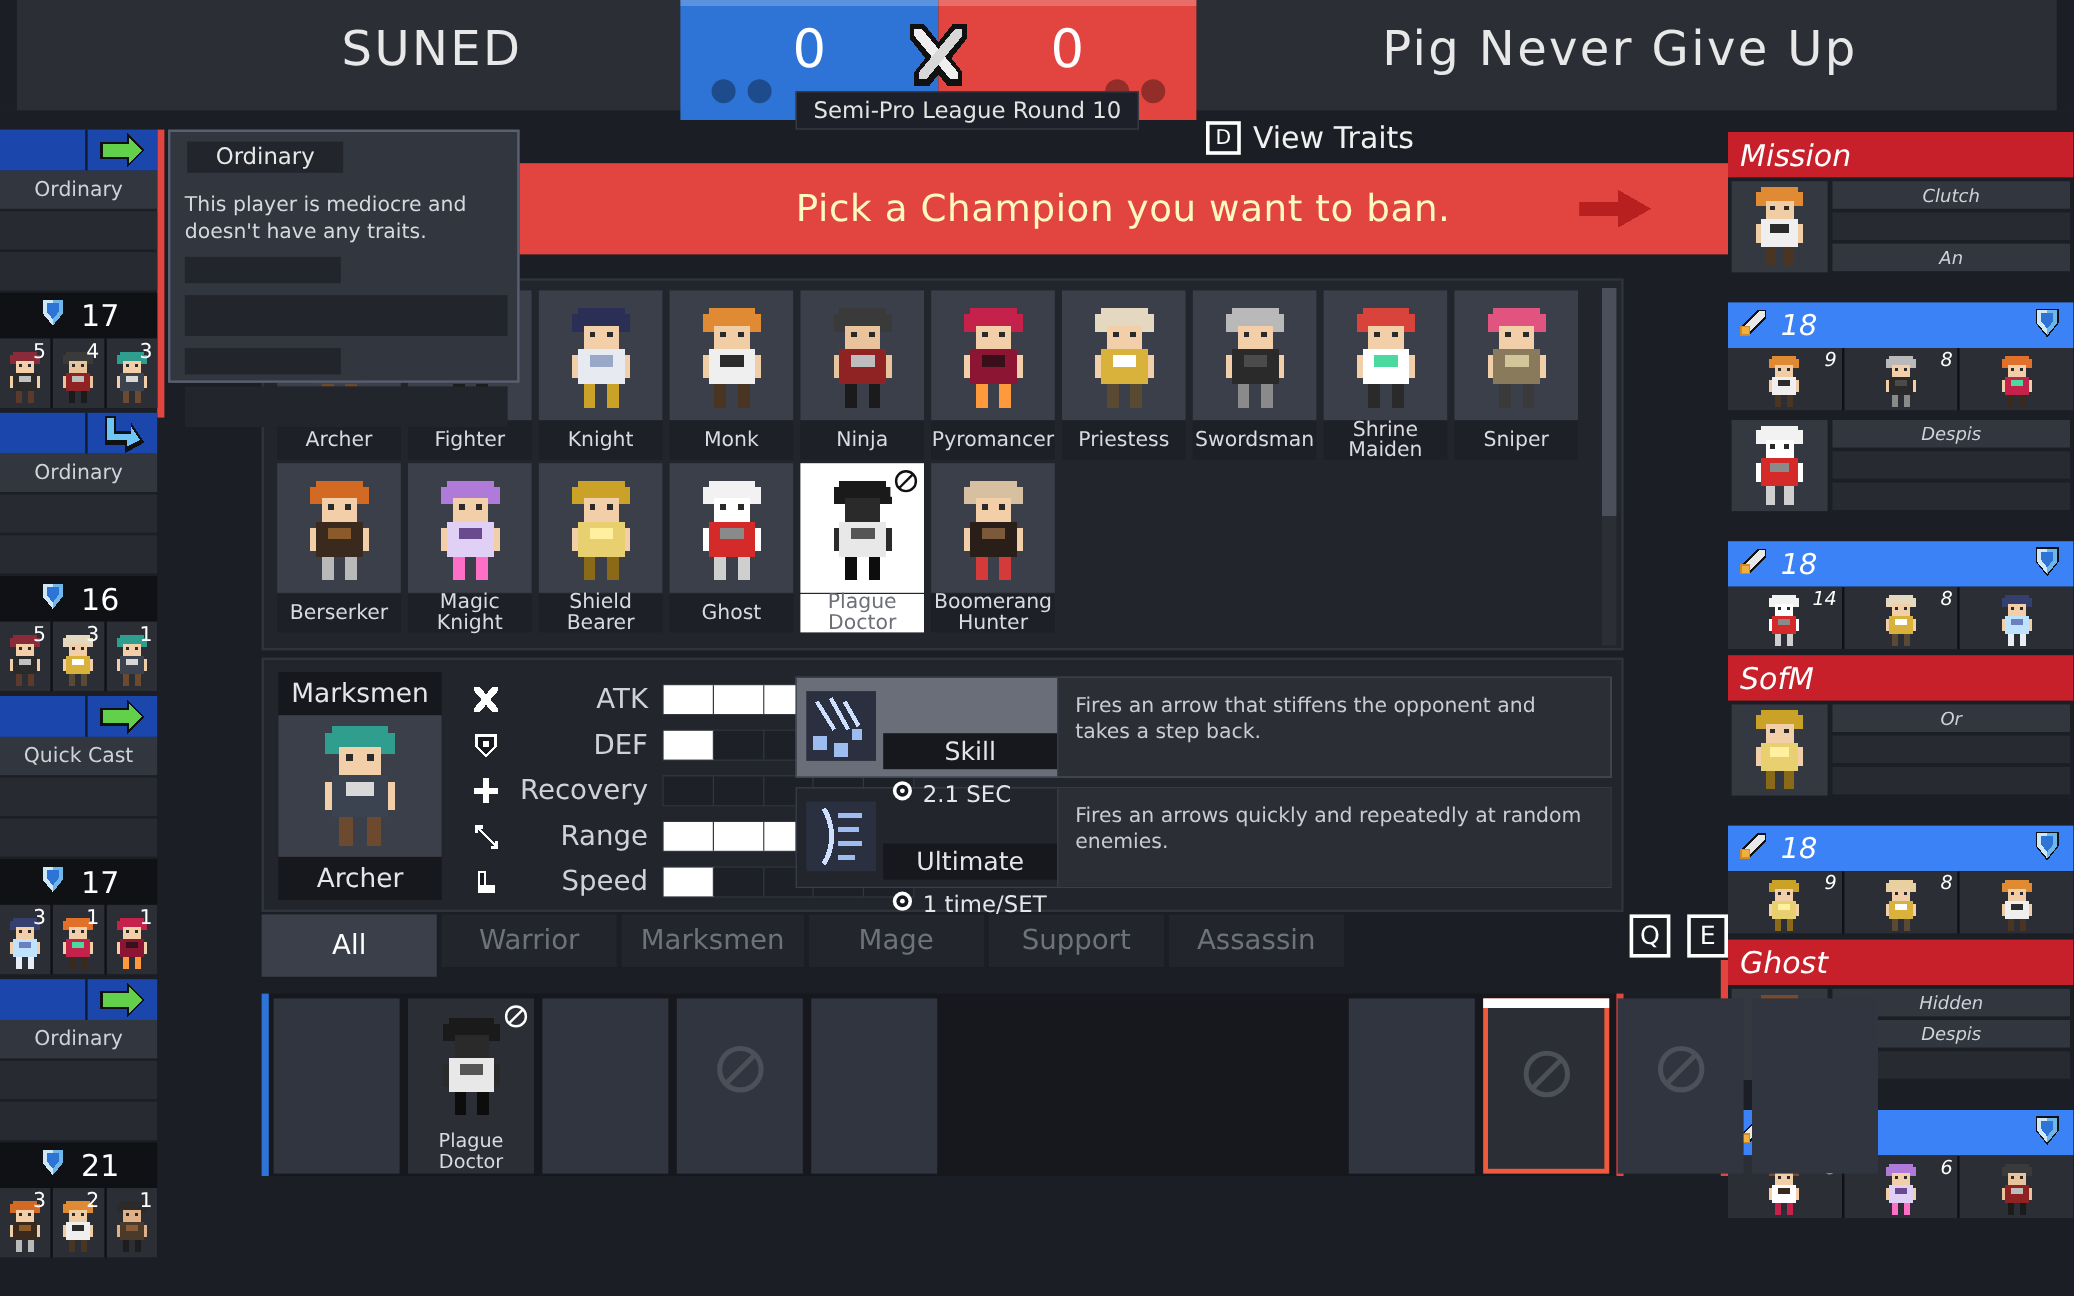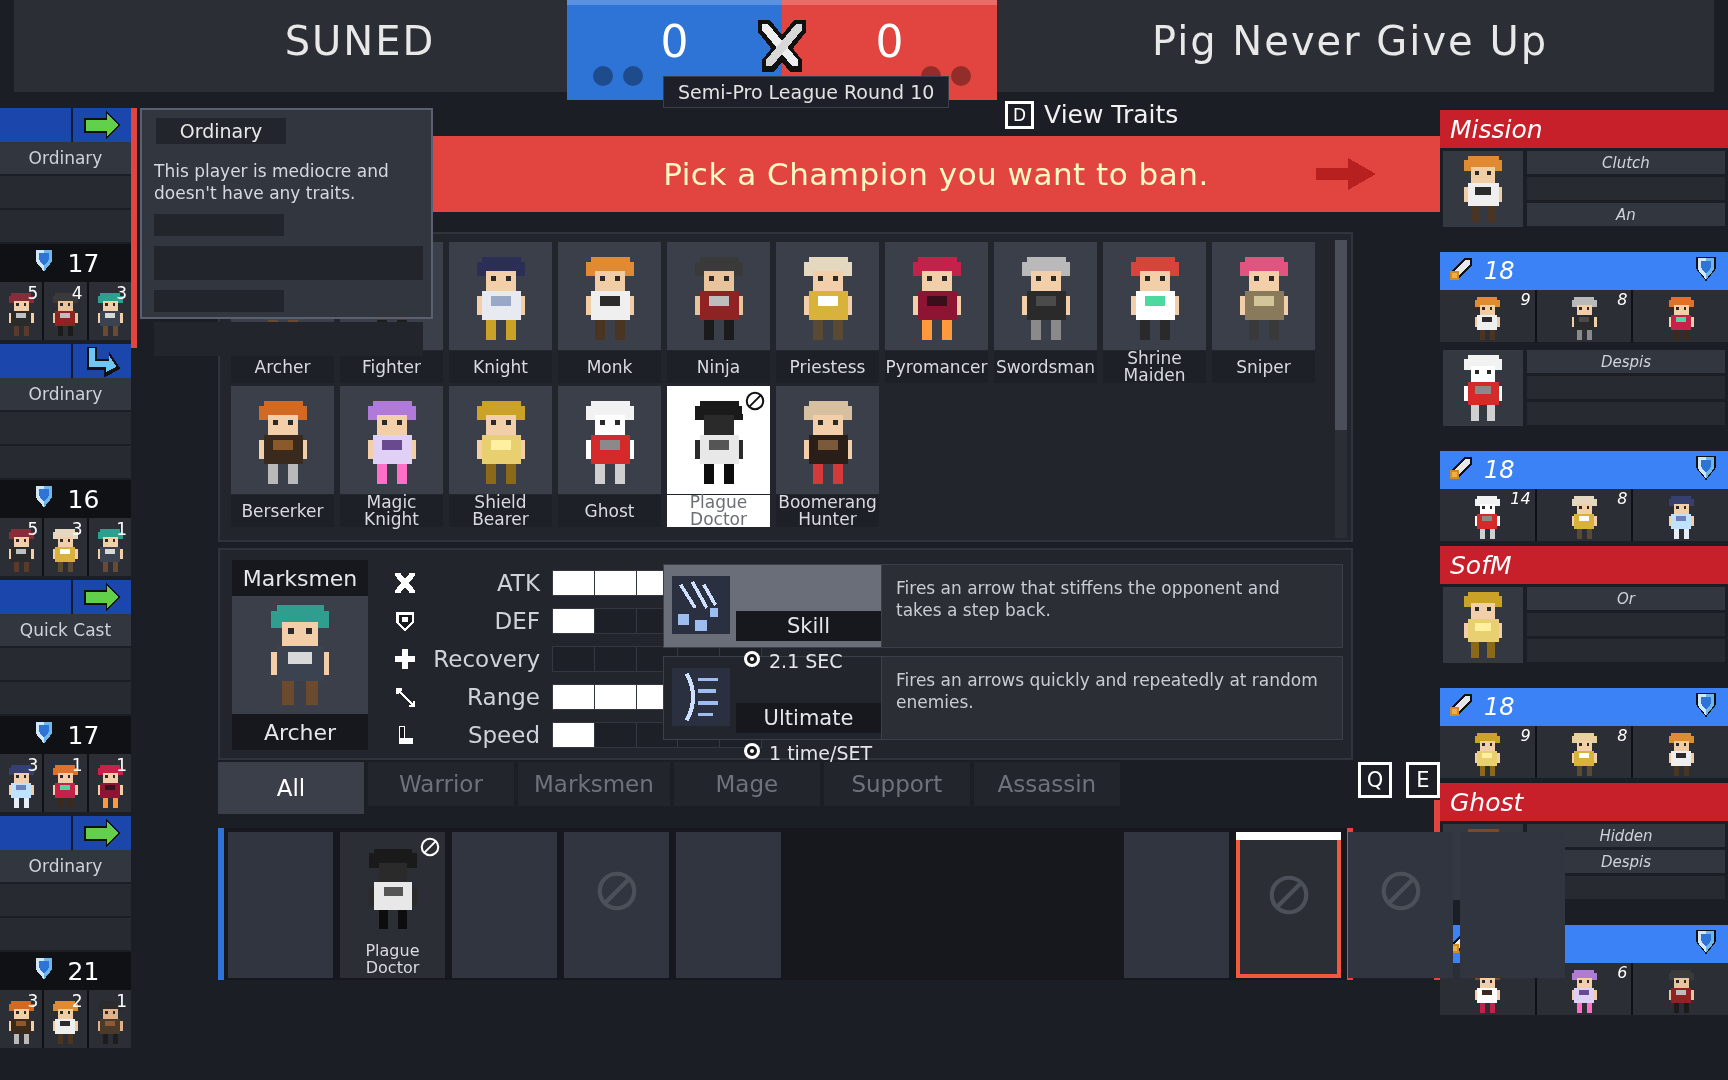--- a/index.html
+++ b/index.html
@@ -1016,54 +1016,54 @@
                 <rect x="6" y="10" width="4" height="2" fill="#bdbdbd"></rect>
                 <rect x="5" y="15" width="2" height="4" fill="#1b1b1b"></rect>
                 <rect x="9" y="15" width="2" height="4" fill="#1b1b1b"></rect>
               </svg></div>
           </div>
           <div class="lab">Ninja</div>
         </div>
         <div class="ccell">
           <div class="art">
             <div style="position: absolute; left: 50%; bottom: 2px; transform: translateX(-50%);"><svg viewBox="0 0 16 20" width="78" height="97.5" shape-rendering="crispEdges">
+                <rect x="4" y="2" width="8" height="4" fill="#c4224a"></rect>
+                <rect x="3" y="3" width="1" height="3" fill="#c4224a"></rect>
+                <rect x="12" y="3" width="1" height="3" fill="#c4224a"></rect>
+                <rect x="5" y="5" width="6" height="4" fill="#f2cfa8"></rect>
+                <rect x="6" y="6" width="1" height="1" fill="#2a2a2a"></rect>
+                <rect x="9" y="6" width="1" height="1" fill="#2a2a2a"></rect>
+                <rect x="4" y="9" width="8" height="6" fill="#8c1533"></rect>
+                <rect x="3" y="10" width="1" height="4" fill="#f2cfa8"></rect>
+                <rect x="12" y="10" width="1" height="4" fill="#f2cfa8"></rect>
+                <rect x="6" y="10" width="4" height="2" fill="#3a0f1c"></rect>
+                <rect x="5" y="15" width="2" height="4" fill="#ff9a3c"></rect>
+                <rect x="9" y="15" width="2" height="4" fill="#ff9a3c"></rect>
+              </svg></div>
+          </div>
+          <div class="lab">Pyromancer</div>
+        </div>
+        <div class="ccell">
+          <div class="art">
+            <div style="position: absolute; left: 50%; bottom: 2px; transform: translateX(-50%);"><svg viewBox="0 0 16 20" width="78" height="97.5" shape-rendering="crispEdges">
                 <rect x="4" y="2" width="8" height="4" fill="#e4d9c0"></rect>
                 <rect x="3" y="3" width="1" height="3" fill="#e4d9c0"></rect>
                 <rect x="12" y="3" width="1" height="3" fill="#e4d9c0"></rect>
                 <rect x="5" y="5" width="6" height="4" fill="#f2cfa8"></rect>
                 <rect x="6" y="6" width="1" height="1" fill="#2a2a2a"></rect>
                 <rect x="9" y="6" width="1" height="1" fill="#2a2a2a"></rect>
                 <rect x="4" y="9" width="8" height="6" fill="#d8b23a"></rect>
                 <rect x="3" y="10" width="1" height="4" fill="#f2cfa8"></rect>
                 <rect x="12" y="10" width="1" height="4" fill="#f2cfa8"></rect>
                 <rect x="6" y="10" width="4" height="2" fill="#ffffff"></rect>
                 <rect x="5" y="15" width="2" height="4" fill="#5a4a33"></rect>
                 <rect x="9" y="15" width="2" height="4" fill="#5a4a33"></rect>
               </svg></div>
           </div>
           <div class="lab">Priestess</div>
-        </div>
-        <div class="ccell">
-          <div class="art">
-            <div style="position: absolute; left: 50%; bottom: 2px; transform: translateX(-50%);"><svg viewBox="0 0 16 20" width="78" height="97.5" shape-rendering="crispEdges">
-                <rect x="4" y="2" width="8" height="4" fill="#c4224a"></rect>
-                <rect x="3" y="3" width="1" height="3" fill="#c4224a"></rect>
-                <rect x="12" y="3" width="1" height="3" fill="#c4224a"></rect>
-                <rect x="5" y="5" width="6" height="4" fill="#f2cfa8"></rect>
-                <rect x="6" y="6" width="1" height="1" fill="#2a2a2a"></rect>
-                <rect x="9" y="6" width="1" height="1" fill="#2a2a2a"></rect>
-                <rect x="4" y="9" width="8" height="6" fill="#8c1533"></rect>
-                <rect x="3" y="10" width="1" height="4" fill="#f2cfa8"></rect>
-                <rect x="12" y="10" width="1" height="4" fill="#f2cfa8"></rect>
-                <rect x="6" y="10" width="4" height="2" fill="#3a0f1c"></rect>
-                <rect x="5" y="15" width="2" height="4" fill="#ff9a3c"></rect>
-                <rect x="9" y="15" width="2" height="4" fill="#ff9a3c"></rect>
-              </svg></div>
-          </div>
-          <div class="lab">Pyromancer</div>
         </div>
         <div class="ccell">
           <div class="art">
             <div style="position: absolute; left: 50%; bottom: 2px; transform: translateX(-50%);"><svg viewBox="0 0 16 20" width="78" height="97.5" shape-rendering="crispEdges">
                 <rect x="4" y="2" width="8" height="4" fill="#b9b9b9"></rect>
                 <rect x="3" y="3" width="1" height="3" fill="#b9b9b9"></rect>
                 <rect x="12" y="3" width="1" height="3" fill="#b9b9b9"></rect>
                 <rect x="5" y="5" width="6" height="4" fill="#f2cfa8"></rect>
                 <rect x="6" y="6" width="1" height="1" fill="#2a2a2a"></rect>
                 <rect x="9" y="6" width="1" height="1" fill="#2a2a2a"></rect>

